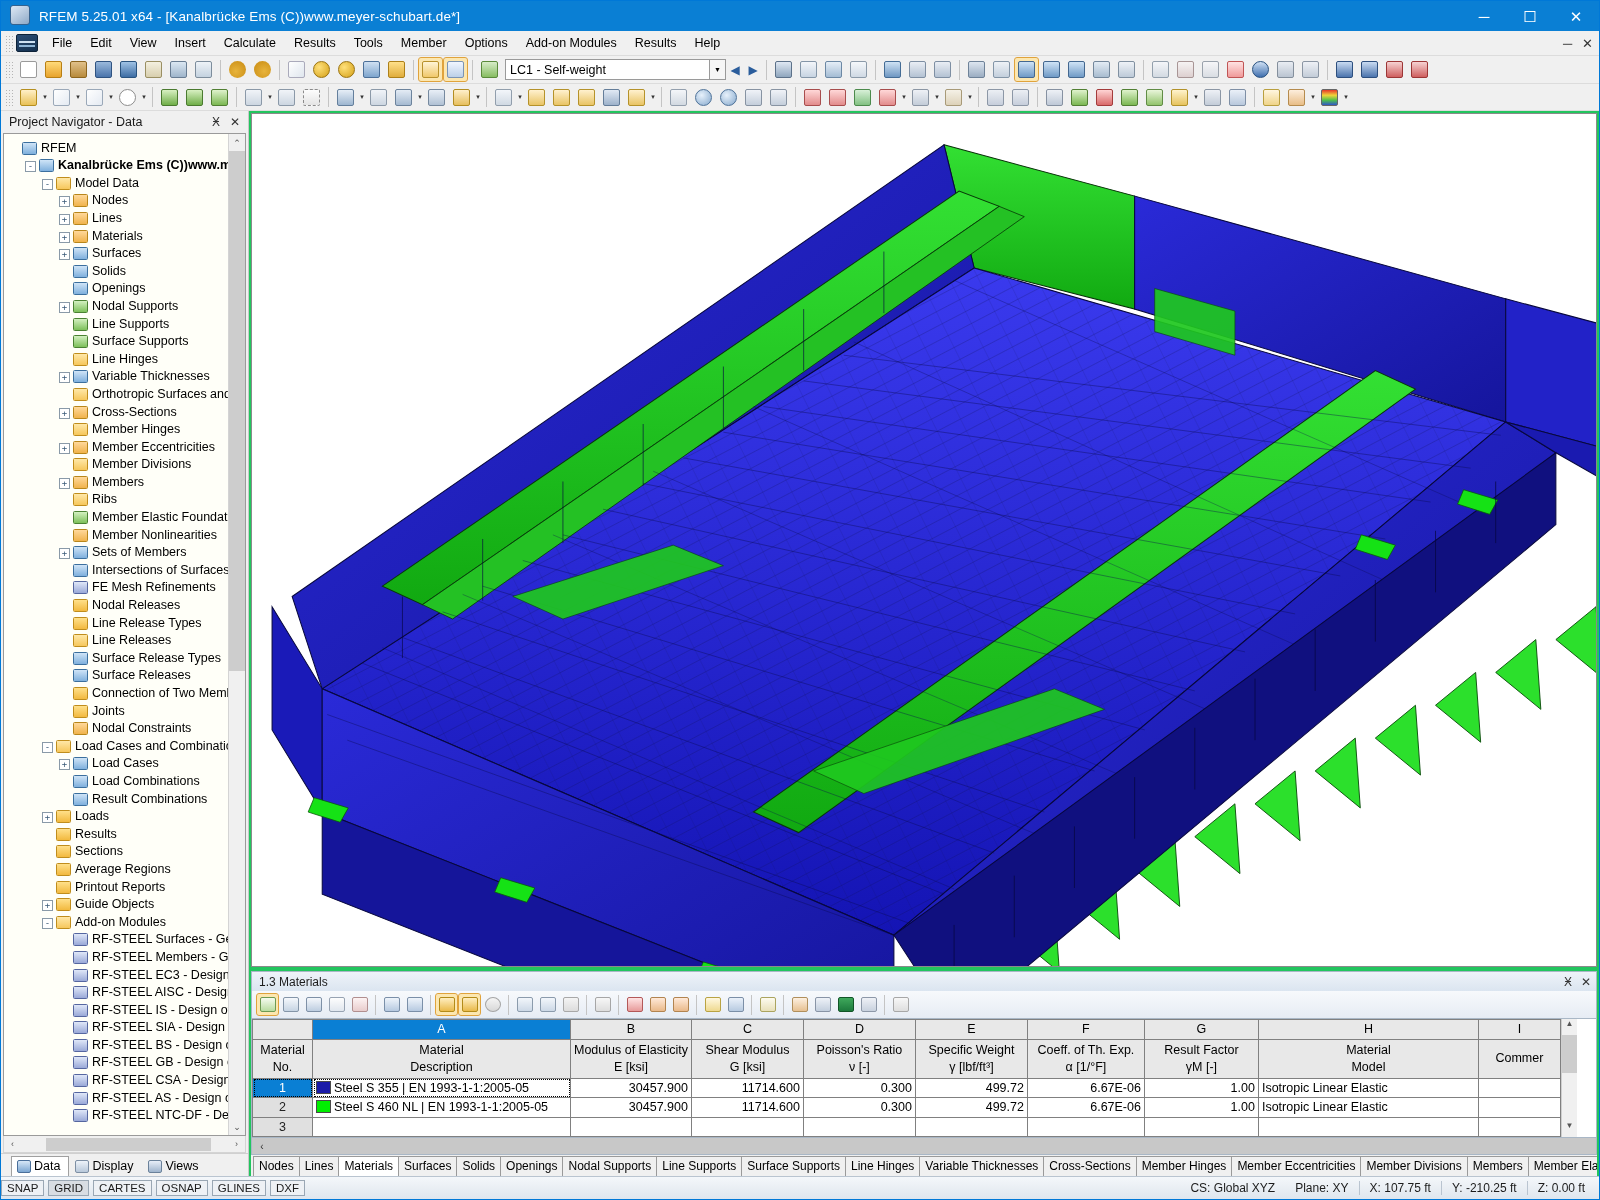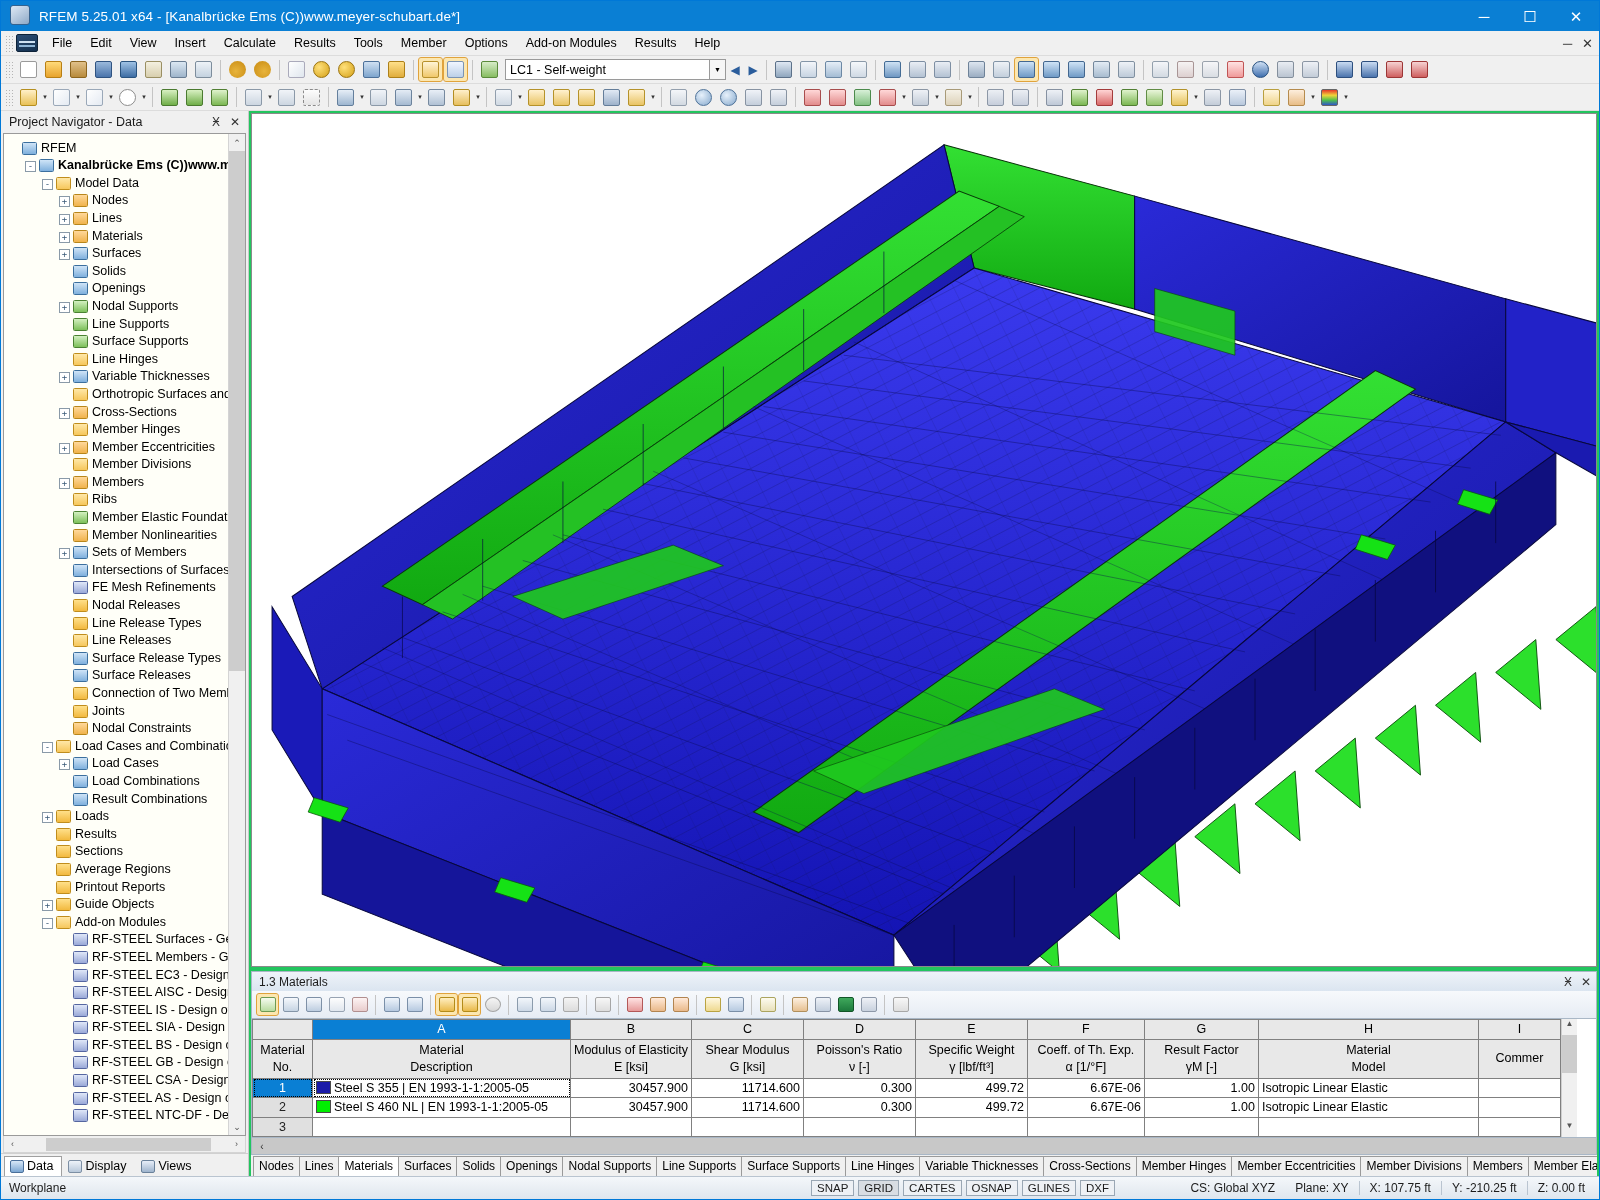--- a/index.html
+++ b/index.html
@@ -95,21 +95,21 @@
              display:flex; flex-direction:column; }
   .vscroll .ar { height:17px; display:flex; align-items:center; justify-content:center; font-size:9px;
                  background:#f0f0f0; color:#505050;}
   .vscroll .thumb { background:#cdcdcd; margin:0; }
   .vscroll .track { flex:1 1 auto; background:#f0f0f0; position:relative; }
   .hscroll { height:17px; flex:0 0 17px; margin:0 2px; background:#f0f0f0; display:flex; align-items:center;
              border:1px solid #d4d4d4; border-top:none;}
   .hscroll .ar { width:17px; text-align:center; font-size:9px; color:#505050; }
   .hscroll .track { flex:1 1 auto; height:15px; position:relative; }
   .hscroll .thumb { position:absolute; left:25px; width:165px; top:1px; bottom:1px; background:#cdcdcd; }
-  .navtabs { height:23px; flex:0 0 23px; display:flex; align-items:flex-end; padding-left:3px;
+  .navtabs { height:23px; flex:0 0 23px; display:flex; align-items:flex-end; padding-left:10px;
              background:#f0f0f0; border-top:1px solid #d0d0d0; }
   .navtab { display:flex; align-items:center; gap:3px; padding:2px 8px 3px 5px; font-size:12.5px;
             border:1px solid transparent; border-bottom:none; }
   .navtab.sel { background:#fff; border-color:#a0a0a0; }
   .navtab .ti { width:14px; height:13px; border-radius:2px; }
 
   
   .rightcol { flex:1 1 auto; display:flex; flex-direction:column; min-width:0; }
   .viewport { flex:1 1 auto; background:#ffffff; border:1px solid #8a8a8a; margin:2px 2px 0 2px;
               position:relative; overflow:hidden; min-height:0;}
@@ -1272,21 +1272,20 @@
             <div class="stab">Member Divisions</div>
             <div class="stab">Members</div>
             <div class="stab">Member Elastic Foundations</div>
           </div>
       </div>
 
     </div>
   </div>
 
   <div class="statusbar">
-    <div class="wp">Workplane</div>
     <div class="sbtn">SNAP</div>
     <div class="sbtn act">GRID</div>
     <div class="sbtn">CARTES</div>
     <div class="sbtn">OSNAP</div>
     <div class="sbtn">GLINES</div>
     <div class="sbtn">DXF</div>
     <div style="flex:1 1 auto"></div>
     <div class="sfield">CS: Global XYZ</div>
     <div class="sfield">Plane: XY</div>
     <div class="sfield bl">X:  107.75 ft</div>

